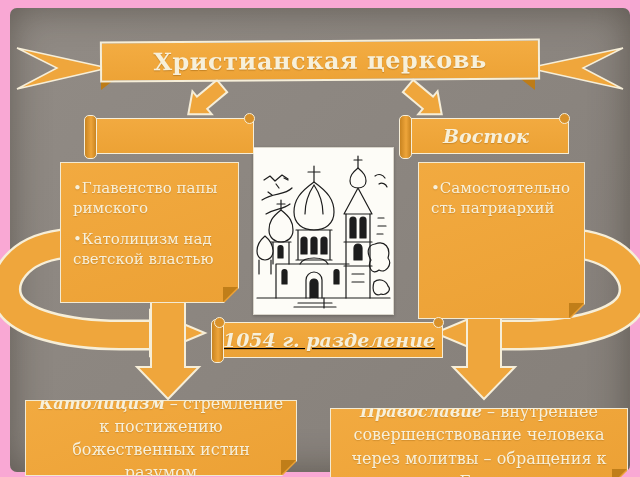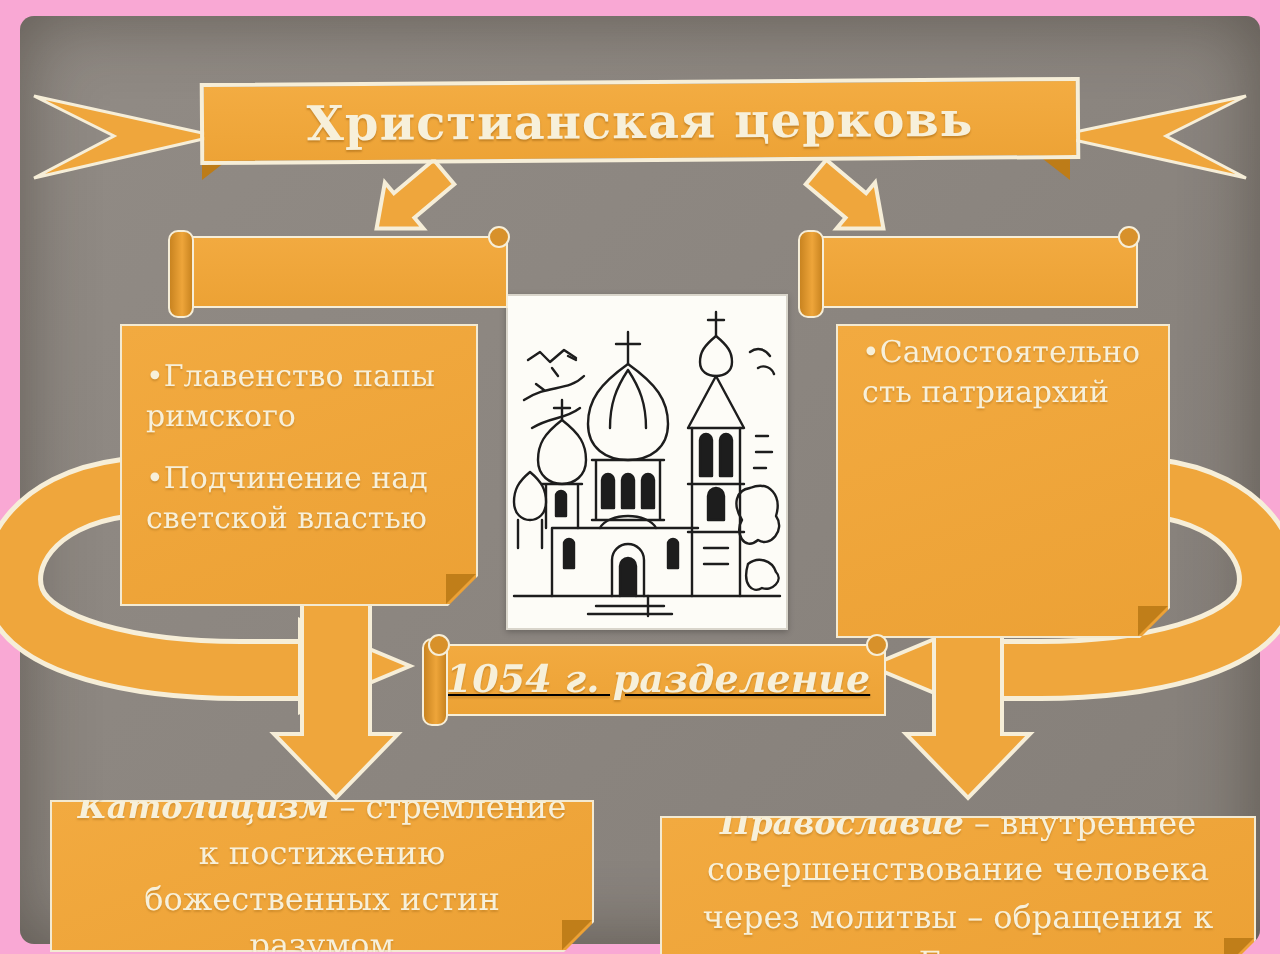--- a/index.html
+++ b/index.html
@@ -77,29 +77,30 @@
     <span class="txt">Христианская церковь</span>
   </div>
 
   <div class="scroll" style="left:88px;top:118px;width:164px;">
     <div class="roll"></div>
     <div class="curl"></div>
   </div>
   <div class="scroll" style="left:403px;top:118px;width:164px;">
     <div class="roll"></div>
     <div class="curl"></div>
+    <span class="label txt">Восток</span>
   </div>
 
   <div class="box bullets txt" style="left:60px;top:162px;width:179px;height:141px;padding:16px 14px 8px 12px;box-sizing:border-box;">
     <p>•Главенство папы римского</p>
-    <p>•Подчинение над светской властью</p>
+    <p>•Католицизм над светской властью</p>
     <div class="fold"></div>
   </div>
 
-  <div class="box bullets txt" style="left:418px;top:162px;width:167px;height:157px;padding:4px 16px 8px 12px;box-sizing:border-box;">
+  <div class="box bullets txt" style="left:418px;top:162px;width:167px;height:157px;padding:16px 16px 8px 12px;box-sizing:border-box;">
     <p>•Самостоятельно сть патриархий</p>
     <div class="fold"></div>
   </div>
 
   <div class="church-card">
     <svg width="139" height="166" viewBox="0 0 139 166">
       <rect x="0" y="0" width="139" height="166" fill="#fdfcf7"></rect>
       <g stroke="#1d1d1d" stroke-width="1.2" fill="none" stroke-linecap="round" stroke-linejoin="round">
 
         <path d="M10,32 l6,-4 l5,5 l7,-6 l6,4"></path>

